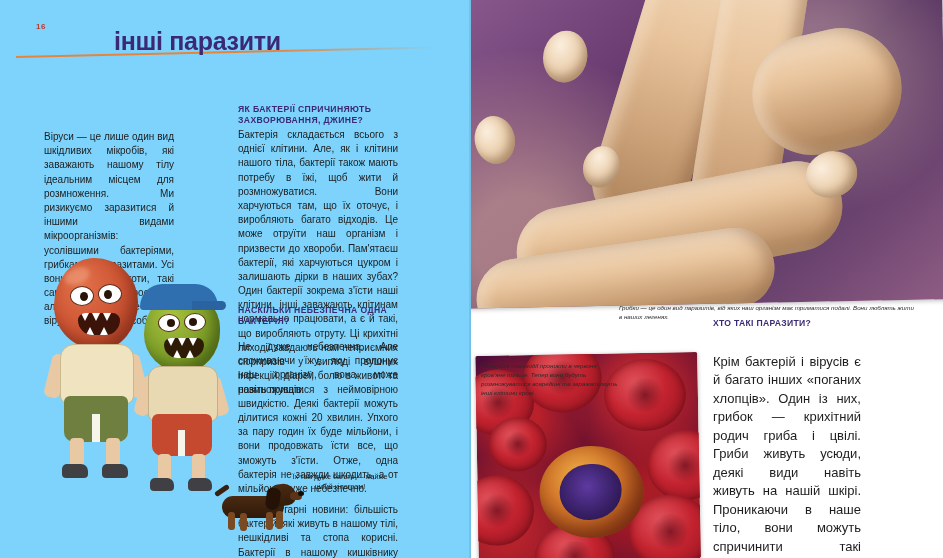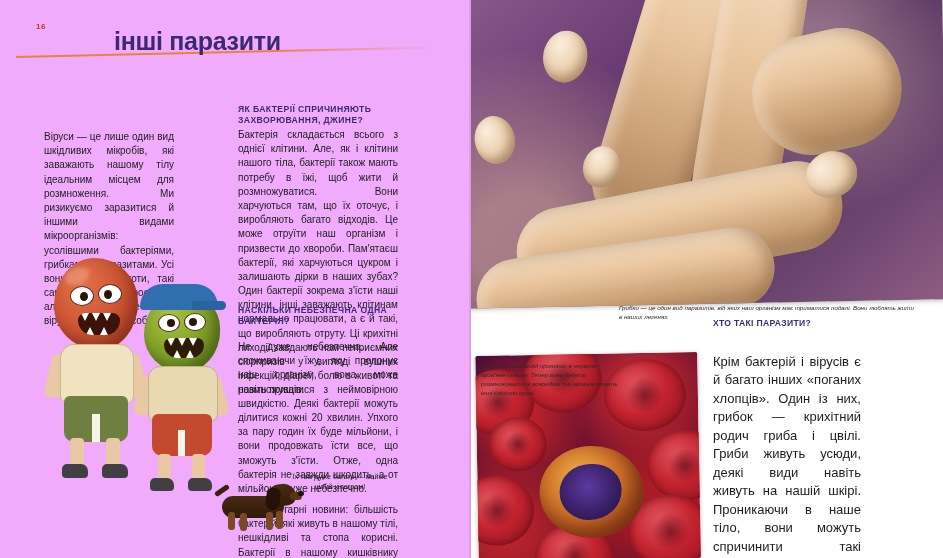--- a/index.html
+++ b/index.html
@@ -20,21 +20,21 @@
     width: 943px;
     height: 558px;
     background: #ffffff;
   }
   
   .left-page {
     position: absolute;
     left: 0; top: 0;
     width: 553px;
     height: 558px;
-    background: #f0abfc;
+    background: #7dd3fc;
     overflow: hidden;
   }
   .page-number {
     position: absolute;
     left: 36px;
     top: 22px;
     font-size: 8px;
     color: #c0392b;
     font-weight: bold;
     letter-spacing: 0.5px;

